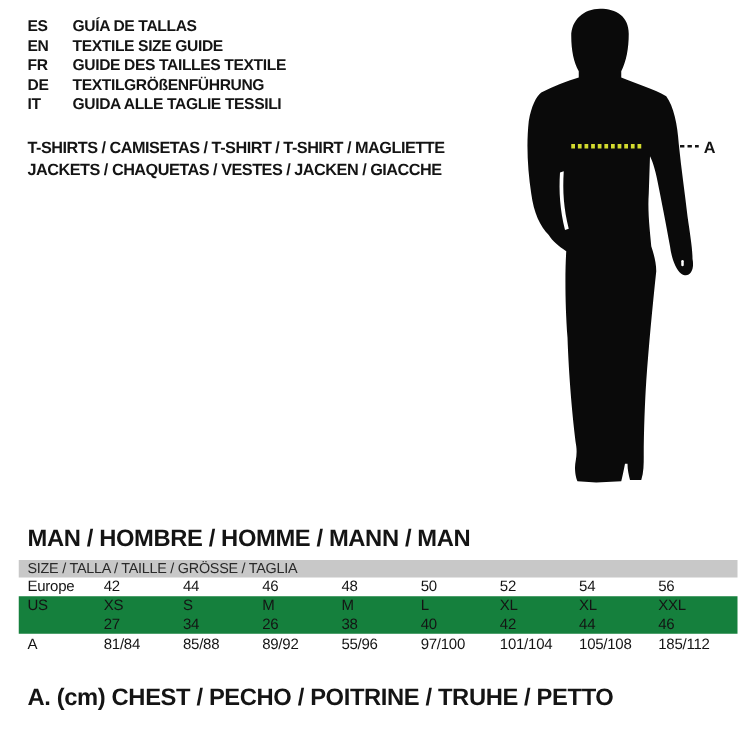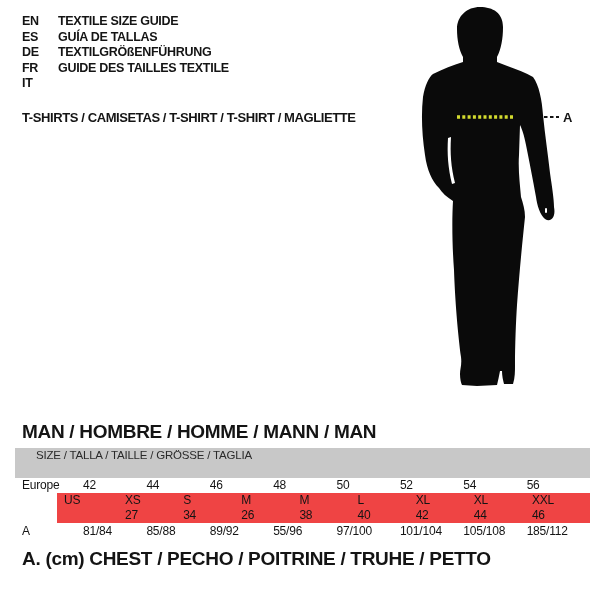--- a/index.html
+++ b/index.html
@@ -13,56 +13,58 @@
   .lang-code{width:36px;flex:0 0 36px;}
   
   .cats{position:absolute;left:22px;top:109px;}
   .cat-line{line-height:17.5px;font-size:13px;font-weight:700;letter-spacing:-0.4px;}
   
   .figure{position:absolute;left:415px;top:5px;width:170px;height:390px;}
   
   .man-title{position:absolute;left:22px;top:421px;font-size:19px;font-weight:700;letter-spacing:-0.3px;}
   
   .size-table{position:absolute;left:15px;top:448px;width:575px;font-size:12px;letter-spacing:-0.2px;}
-  .t-head{height:30px;line-height:14px;background:#c8c8c8;padding-left:21px;font-size:11.5px;color:#2a2a2a;}
+  .t-head{height:14px;line-height:14px;background:#c8c8c8;padding-left:7px;font-size:11.5px;color:#2a2a2a;}
   .t-row{display:flex;height:15px;line-height:15.7px;}
-  .t-row.band{background:#ef4444;margin-left:42px;}
+  .t-row.band{background:#15803d;}
   .t-row.last{height:18px;line-height:17px;}
   .t-label{flex:0 0 68px;padding-left:7px;box-sizing:border-box;}
   .t-cell{flex:1;}
   
   .footnote{position:absolute;left:22px;top:548px;font-size:19px;font-weight:700;letter-spacing:-0.3px;}
 </style>
 </head>
 <body>
 
 <div class="langs">
   <div class="lang-row">
+    <span class="lang-code">ES</span>
+    <span class="lang-label">GUÍA DE TALLAS</span>
+  </div>
+  <div class="lang-row">
     <span class="lang-code">EN</span>
     <span class="lang-label">TEXTILE SIZE GUIDE</span>
   </div>
   <div class="lang-row">
-    <span class="lang-code">ES</span>
-    <span class="lang-label">GUÍA DE TALLAS</span>
+    <span class="lang-code">FR</span>
+    <span class="lang-label">GUIDE DES TAILLES TEXTILE</span>
   </div>
   <div class="lang-row">
     <span class="lang-code">DE</span>
     <span class="lang-label">TEXTILGRÖßENFÜHRUNG</span>
   </div>
   <div class="lang-row">
-    <span class="lang-code">FR</span>
-    <span class="lang-label">GUIDE DES TAILLES TEXTILE</span>
-  </div>
-  <div class="lang-row">
     <span class="lang-code">IT</span>
+    <span class="lang-label">GUIDA ALLE TAGLIE TESSILI</span>
   </div>
 </div>
 
 <div class="cats">
   <div class="cat-line">T-SHIRTS / CAMISETAS / T-SHIRT / T-SHIRT / MAGLIETTE</div>
+  <div class="cat-line">JACKETS / CHAQUETAS / VESTES / JACKEN / GIACCHE</div>
 </div>
 
 <div class="figure">
   <svg width="170" height="390" viewBox="0 0 170 390" aria-hidden="true">
     <path fill="#0a0a0a" d="
       M65,2
       C52,2 42,11 42,24
       C42,35 44,45 48,52
       L48,57
       C38,60 28,64 18,69

